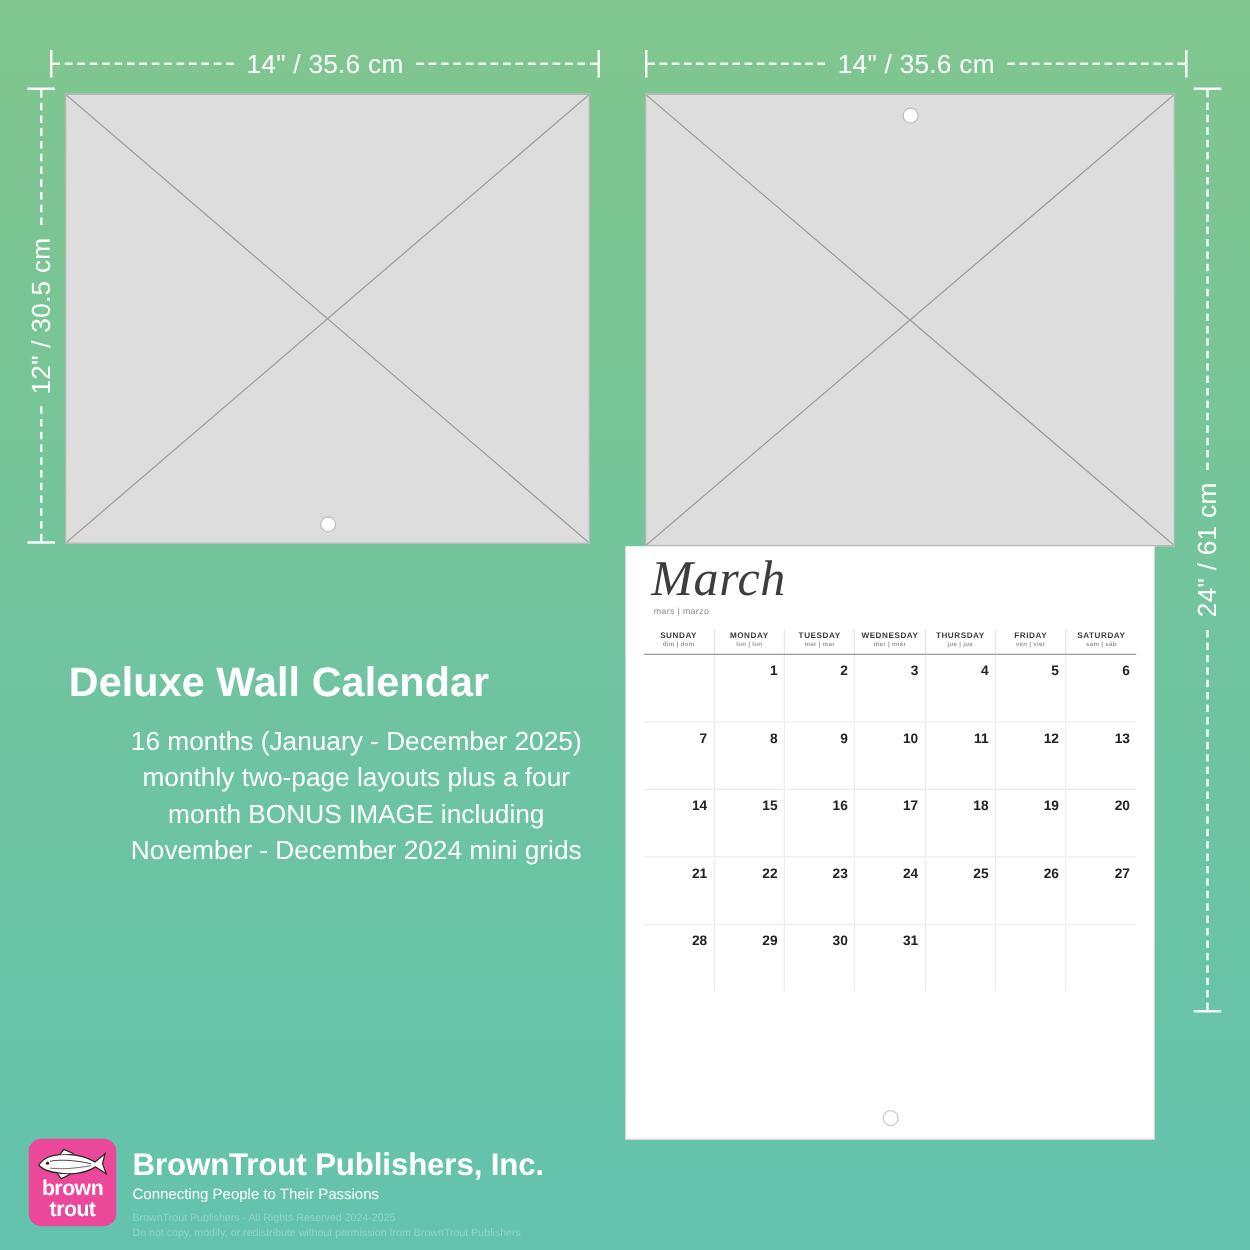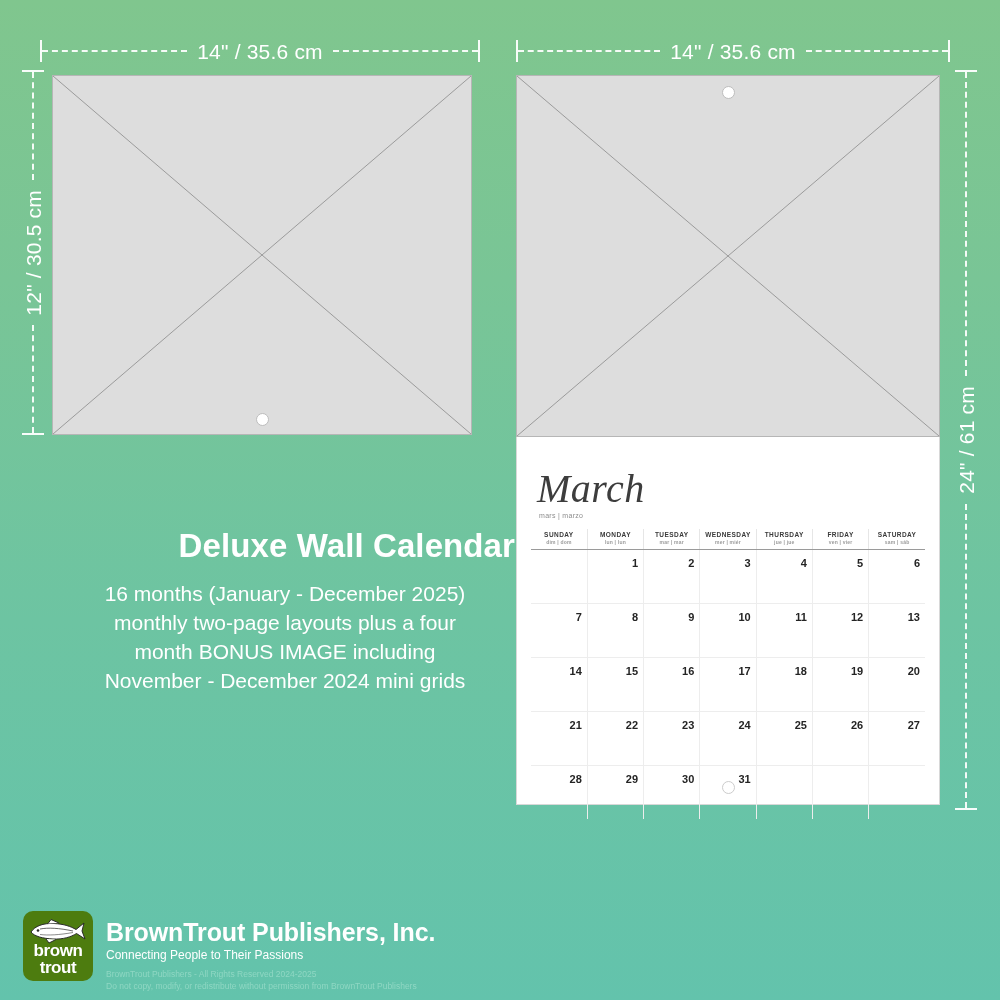--- a/index.html
+++ b/index.html
@@ -47,23 +47,23 @@
 
   .grommet{
     position:absolute;width:13px;height:13px;border-radius:50%;
     background:#ffffff;border:1px solid #bdbdbd;box-sizing:border-box;
   }
   .grommet.left-bottom{left:50%;margin-left:-6.5px;bottom:8px;}
   .grommet.right-top{left:50%;margin-left:-6.5px;top:10px;}
 
   
   .cal-page{
-    position:absolute;left:516px;top:437px;width:424px;height:368px;
+    position:absolute;left:500px;top:437px;width:424px;height:475px;
     background:#ffffff;border:1px solid #d8d8d8;border-top:none;box-sizing:border-box;
-    padding:26px 14px 0 14px;
+    padding:0 14px 0 14px;
   }
   .cal-month{
     font-family:"Liberation Serif", serif;
     font-size:40px;font-style:italic;color:#3d3d3d;line-height:1;
     letter-spacing:.5px;margin:6px 0 0 6px;font-weight:400;
   }
   .cal-month-sub{
     font-size:7px;color:#8c8c8c;margin:3px 0 0 8px;letter-spacing:.3px;
   }
   .cal-grid{margin-top:10px;border-collapse:collapse;width:100%;table-layout:fixed;}
@@ -81,29 +81,28 @@
   .cal-grid td:first-child{border-left:none;}
   .cal-grid tr:last-child td{border-bottom:none;}
   .datenum{font-size:11px;font-weight:700;color:#242424;}
   .grommet.cal-bottom{left:50%;margin-left:-6.5px;bottom:10px;background:#fff;border-color:#cccccc;}
 
   
   .copy{position:absolute;left:55px;top:528px;width:460px;}
   .copy-title{
     color:#ffffff;font-size:33px;font-weight:700;line-height:1.1;margin:0 0 16px 0;
     letter-spacing:.1px;
-    text-align:right;
   }
   .copy-body{color:#ffffff;font-size:21px;line-height:1.37;font-weight:400;margin:0;}
   .copy-body div{white-space:nowrap;text-align:center;}
 
   
   .footer{position:absolute;left:23px;top:911px;display:flex;align-items:flex-start;}
   .logo{
-    width:70px;height:70px;border-radius:10px;background:#4d7c0f;flex:0 0 auto;
+    width:70px;height:70px;border-radius:10px;background:#ec4899;flex:0 0 auto;
     position:relative;overflow:hidden;
   }
   .logo .fishwrap{position:absolute;left:5px;top:7px;width:60px;height:26px;}
   .logo .logotext{
     position:absolute;left:0;right:0;top:32px;text-align:center;color:#ffffff;
     font-weight:700;font-size:17px;line-height:.99;letter-spacing:-.4px;
   }
   .footer-text{margin-left:13px;padding-top:8px;}
   .brand{color:#ffffff;font-size:25px;font-weight:700;line-height:1.05;letter-spacing:-.1px;}
   .tagline{color:#ffffff;font-size:12px;font-weight:400;line-height:1.25;margin-top:3px;}

